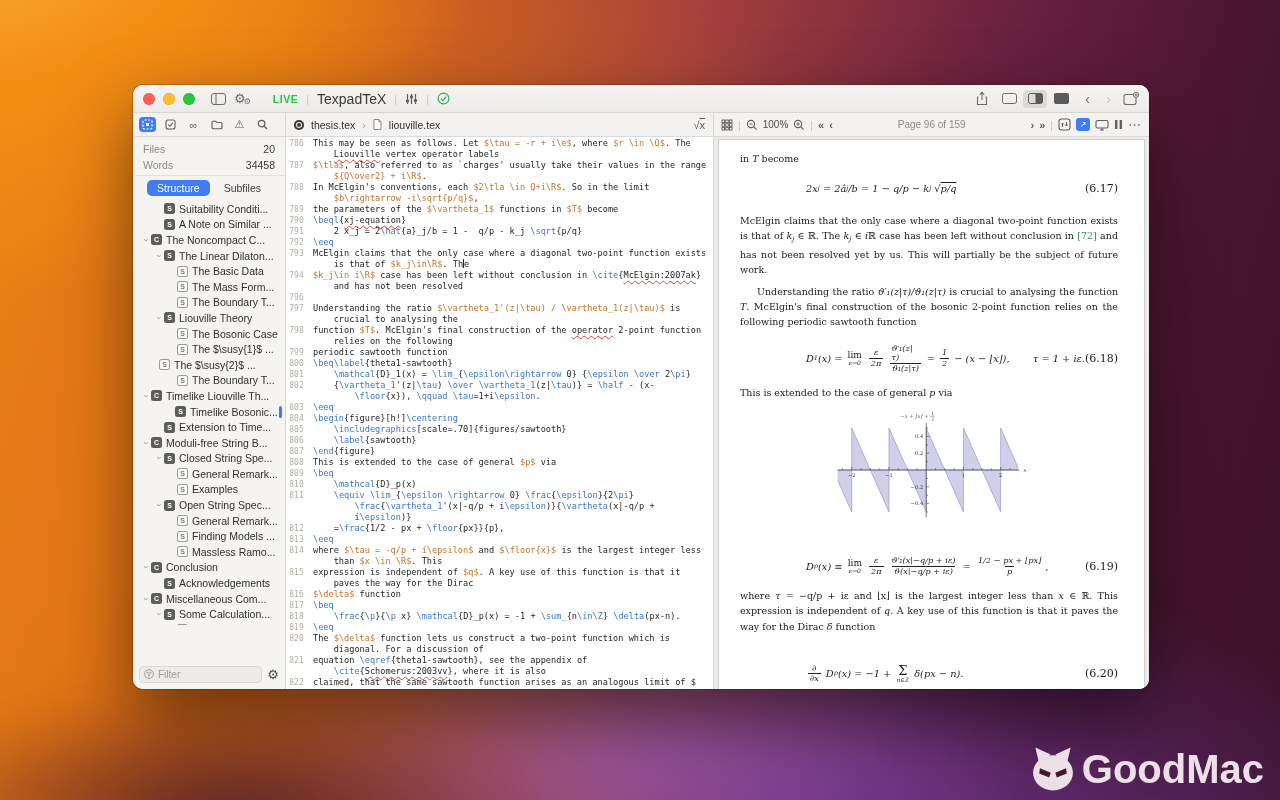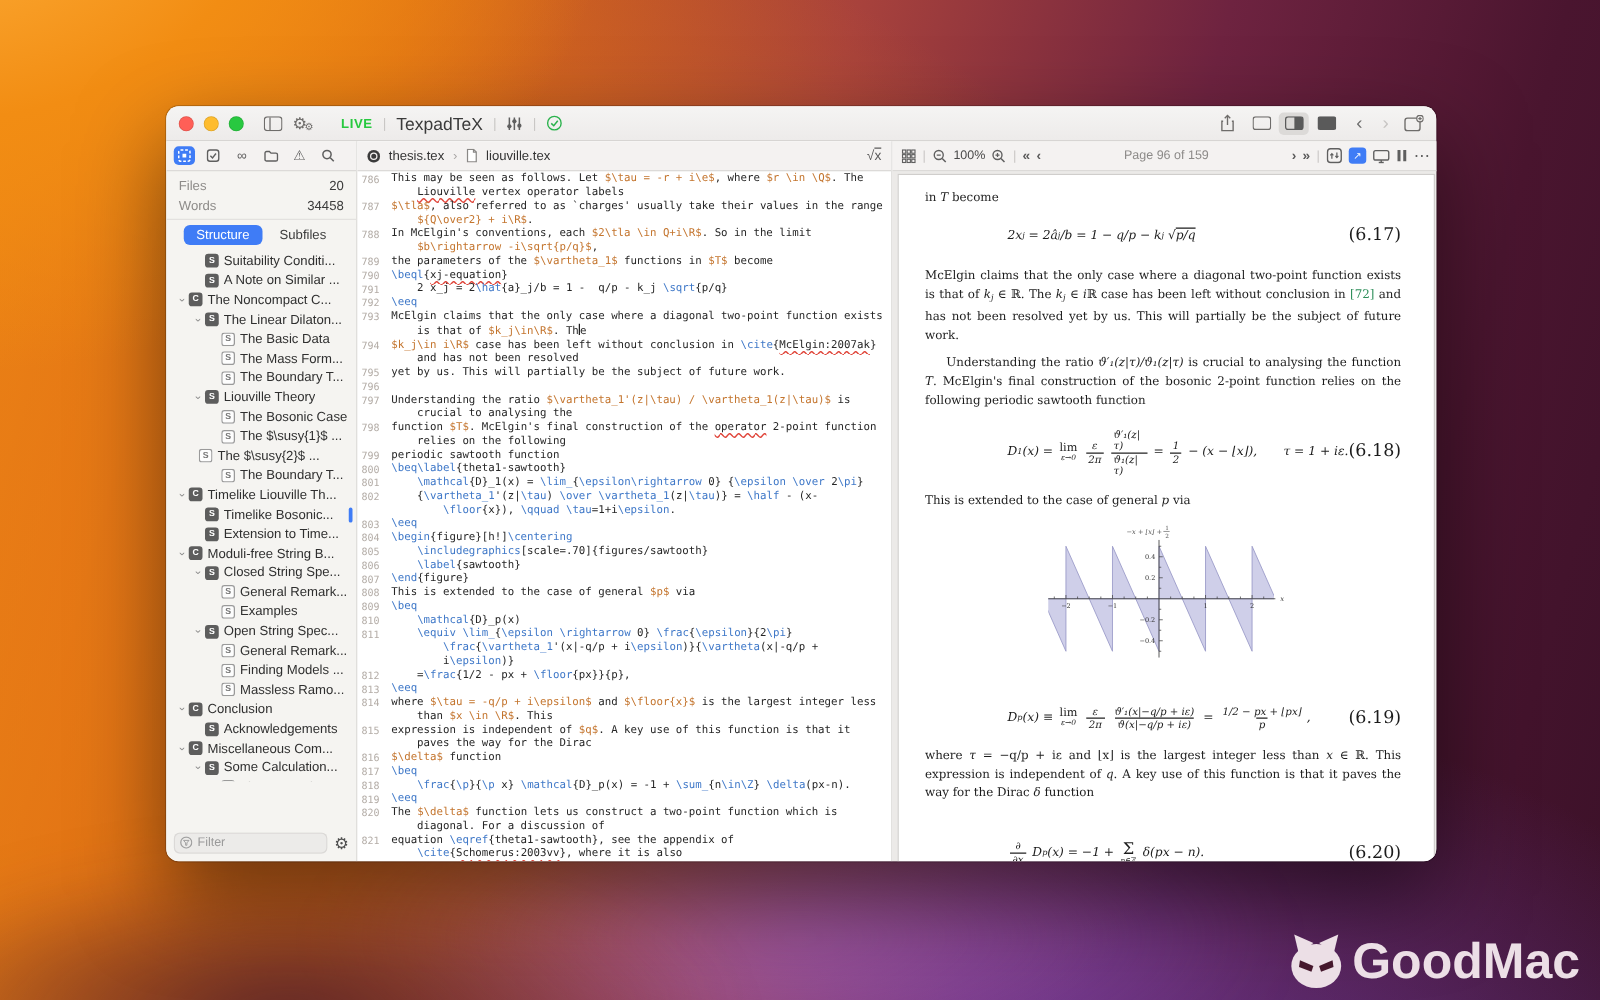--- a/index.html
+++ b/index.html
@@ -95,21 +95,21 @@
   .page{background:#fff;border:1px solid #d0cecc;height:600px;position:relative;
     font-family:"DejaVu Serif","DejaVu Sans",serif;color:#1c1c1c;
     padding:7px 26px 0 21px;font-size:9.5px;line-height:15.3px;}
   .page p{margin:6px 0;text-align:justify;}
   .page .frag{margin:4px 0 0;}
   .indent1{text-indent:17px;}
   .green{color:#2f8f5b;}
   .ital{font-style:italic;}
   .page sub{font-size:6.5px;vertical-align:-2px;}
   .eq{display:flex;align-items:center;padding-left:66px;margin:13px 0;}
-  .eq .eqn{margin-left:auto;font-size:14px;color:#1c1c1c;}
+  .eq .eqn{margin-left:auto;font-size:11px;color:#1c1c1c;}
   .eqb{display:inline-flex;align-items:center;font-style:italic;font-size:9.8px;}
   .eqb .mt{white-space:pre;}
   .frac{display:inline-flex;flex-direction:column;align-items:center;margin:0 2px;line-height:1.15;}
   .fn{font-size:8.2px;padding:0 2px;}
   .fd{font-size:8.2px;padding:0 2px;border-top:.8px solid #222;}
   .limop{display:inline-flex;flex-direction:column;align-items:center;margin:0 2px;line-height:1;}
   .limw{font-style:normal;font-size:9px;}
   .sumw{font-style:normal;font-size:13px;}
   .limu{font-size:6px;margin-top:0px;}
   .eq617{margin-top:15px;margin-bottom:16px;}
@@ -311,21 +311,21 @@
             <div class="trow" style="padding-left: 34px;">
               <span class="chev empty"></span>
               <span class="tico ic-o">S</span>
               <span class="tlabel">The Boundary T...</span>
             </div>
             <div class="trow" style="padding-left: 8px;">
               <span class="chev">›</span>
               <span class="tico ic-c">C</span>
               <span class="tlabel">Timelike Liouville Th...</span>
             </div>
-            <div class="trow" style="padding-left: 21px;">
+            <div class="trow" style="padding-left: 32px;">
               <span class="chev empty"></span>
               <span class="tico ic-s">S</span>
               <span class="tlabel">Timelike Bosonic...</span>
               <span class="curbar"></span>
             </div>
             <div class="trow" style="padding-left: 21px;">
               <span class="chev empty"></span>
               <span class="tico ic-s">S</span>
               <span class="tlabel">Extension to Time...</span>
             </div>
@@ -437,21 +437,20 @@
             <div class="eline"><span class="lnum">788</span><span class="ltext">In McElgin's conventions, each <span class="tm">$2\tla \in Q+i\R$</span>. So in the limit</span></div>
             <div class="eline"><span class="lnum"></span><span class="ltext">    <span class="tm">$b\rightarrow -i\sqrt{p/q}$</span>,</span></div>
             <div class="eline"><span class="lnum">789</span><span class="ltext">the parameters of the <span class="tm">$\vartheta_1$</span> functions in <span class="tm">$T$</span> become</span></div>
             <div class="eline"><span class="lnum">790</span><span class="ltext"><span class="tc">\beql</span>{<span class="sq">xj-equation</span>}</span></div>
             <div class="eline"><span class="lnum">791</span><span class="ltext">    2 x_j = 2<span class="tc">\hat</span>{a}_j/b = 1 -  q/p - k_j <span class="tc">\sqrt</span>{p/q}</span></div>
             <div class="eline"><span class="lnum">792</span><span class="ltext"><span class="tc">\eeq</span></span></div>
             <div class="eline"><span class="lnum">793</span><span class="ltext">McElgin claims that the only case where a diagonal two-point function exists</span></div>
             <div class="eline"><span class="lnum"></span><span class="ltext">    is that of <span class="tm">$k_j\in\R$</span>. Th<span class="caret"></span>e</span></div>
             <div class="eline"><span class="lnum">794</span><span class="ltext"><span class="tm">$k_j\in i\R$</span> case has been left without conclusion in <span class="tc">\cite</span>{<span class="sq">McElgin:2007ak</span>}</span></div>
             <div class="eline"><span class="lnum"></span><span class="ltext">    and has not been resolved</span></div>
-            <div class="eline"><span class="lnum">795</span><span class="ltext">yet by us. This will partially be the subject of future work.</span></div>
             <div class="eline"><span class="lnum">796</span><span class="ltext"> </span></div>
             <div class="eline"><span class="lnum">797</span><span class="ltext">Understanding the ratio <span class="tm">$\vartheta_1'(z|\tau) / \vartheta_1(z|\tau)$</span> is</span></div>
             <div class="eline"><span class="lnum"></span><span class="ltext">    crucial to analysing the</span></div>
             <div class="eline"><span class="lnum">798</span><span class="ltext">function <span class="tm">$T$</span>. McElgin's final construction of the <span class="sq">operator</span> 2-point function</span></div>
             <div class="eline"><span class="lnum"></span><span class="ltext">    relies on the following</span></div>
             <div class="eline"><span class="lnum">799</span><span class="ltext">periodic sawtooth function</span></div>
             <div class="eline"><span class="lnum">800</span><span class="ltext"><span class="tc">\beq</span><span class="tc">\label</span>{theta1-sawtooth}</span></div>
             <div class="eline"><span class="lnum">801</span><span class="ltext">    <span class="tc">\mathcal</span>{D}_1(x) = <span class="tc">\lim_</span>{<span class="tc">\epsilon</span><span class="tc">\rightarrow</span> 0} {<span class="tc">\epsilon</span> <span class="tc">\over</span> 2<span class="tc">\pi</span>}</span></div>
             <div class="eline"><span class="lnum">802</span><span class="ltext">    {<span class="tc">\vartheta_1</span>'(z|<span class="tc">\tau</span>) <span class="tc">\over</span> <span class="tc">\vartheta_1</span>(z|<span class="tc">\tau</span>)} = <span class="tc">\half</span> - (x-</span></div>
             <div class="eline"><span class="lnum"></span><span class="ltext">        <span class="tc">\floor</span>{x}), <span class="tc">\qquad</span> <span class="tc">\tau</span>=1+i<span class="tc">\epsilon</span>.</span></div>

